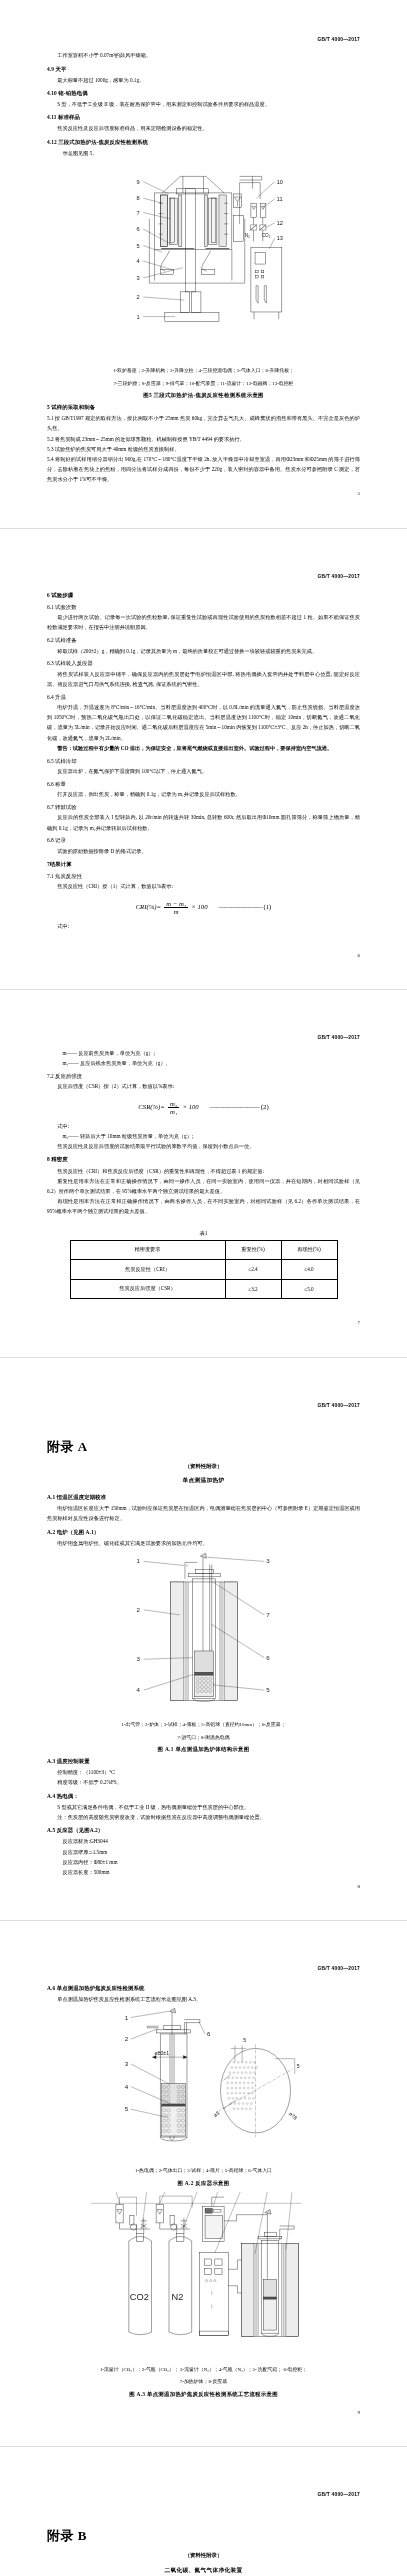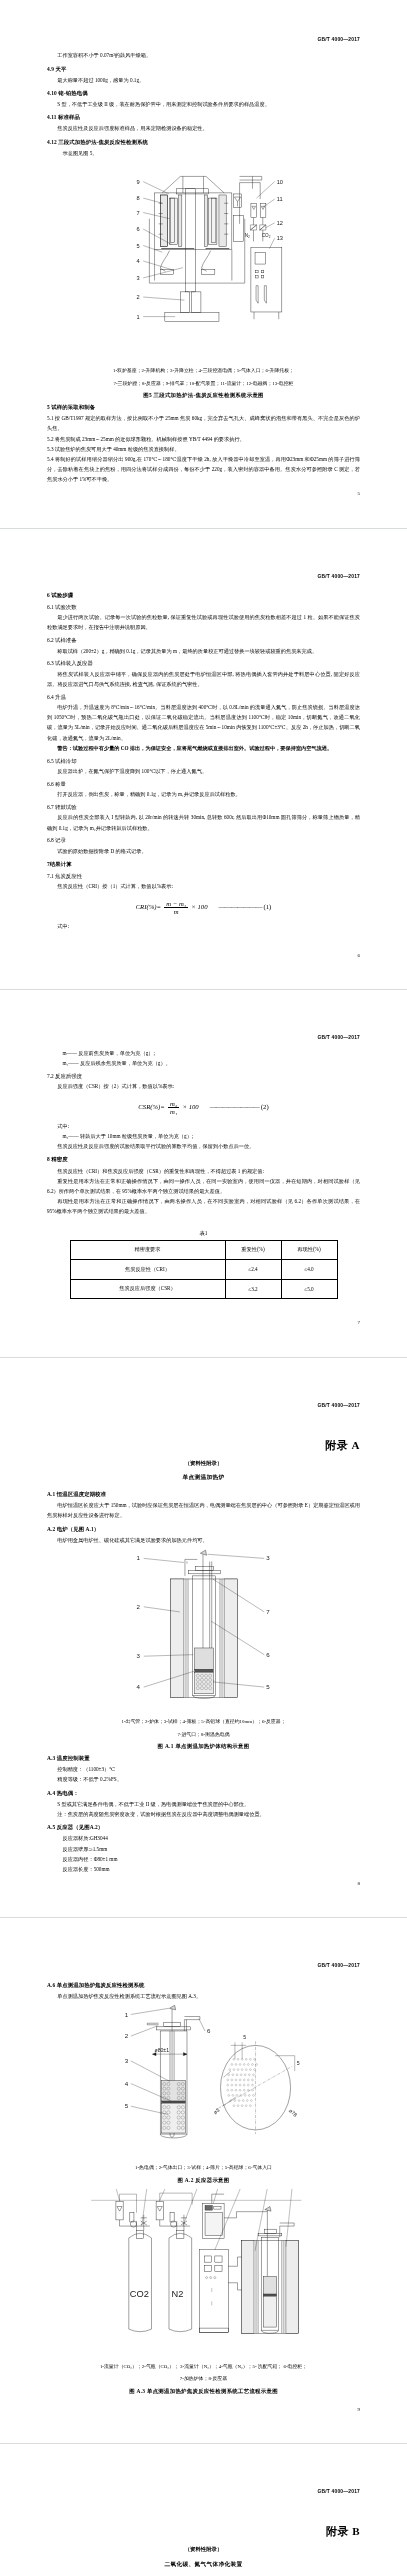--- a/index.html
+++ b/index.html
@@ -50,23 +50,23 @@
   .para.ind2 { text-indent: 15.5px; }
   .para.hang { text-indent: 0; padding-left: 15.5px; }
   .pgnum {
     text-align: right;
     font-size: 4.9px;
     padding-top: 7.2px;
     padding-bottom: 2.1px;
   }
   .pgnum.far { padding-top: 21.6px; }
   .app-title {
-    text-align: right;
+    text-align: left;
     font-weight: bold;
-    font-size: 11px;
+    font-size: 13px;
     margin: 21.6px 0 0 0;
     letter-spacing: 0.5px;
   }
   .app-kind {
     text-align: center;
     font-weight: bold;
     font-size: 5.4px;
     margin: 7.2px 0 0 0;
   }
   .app-name {

